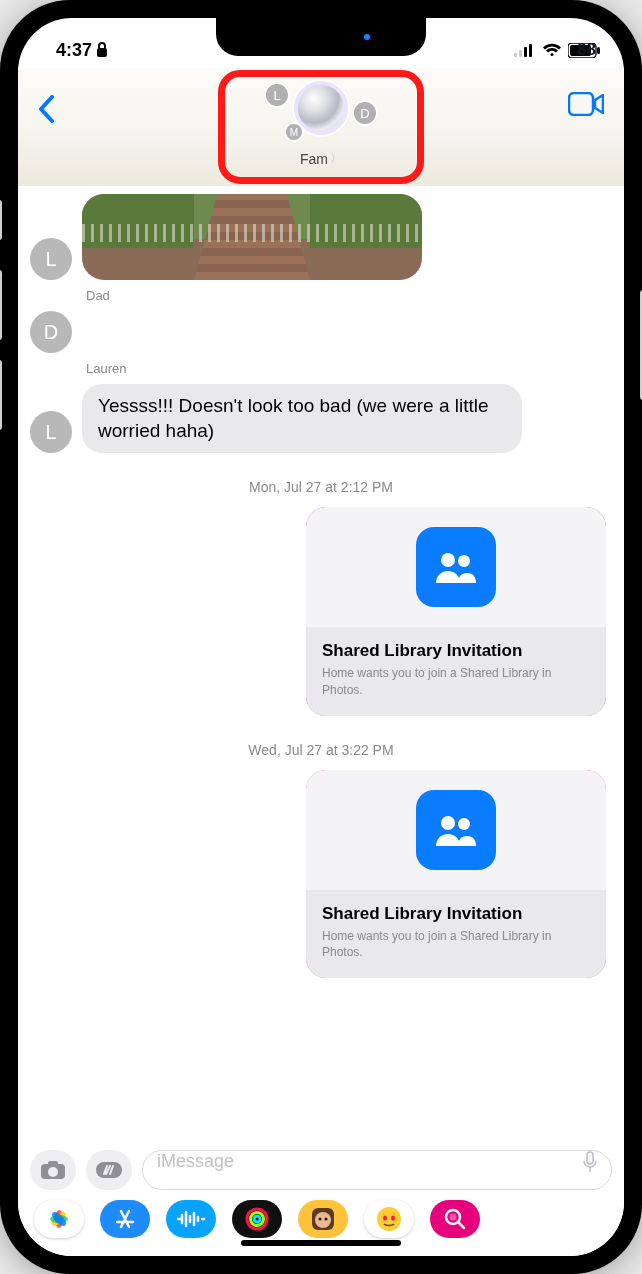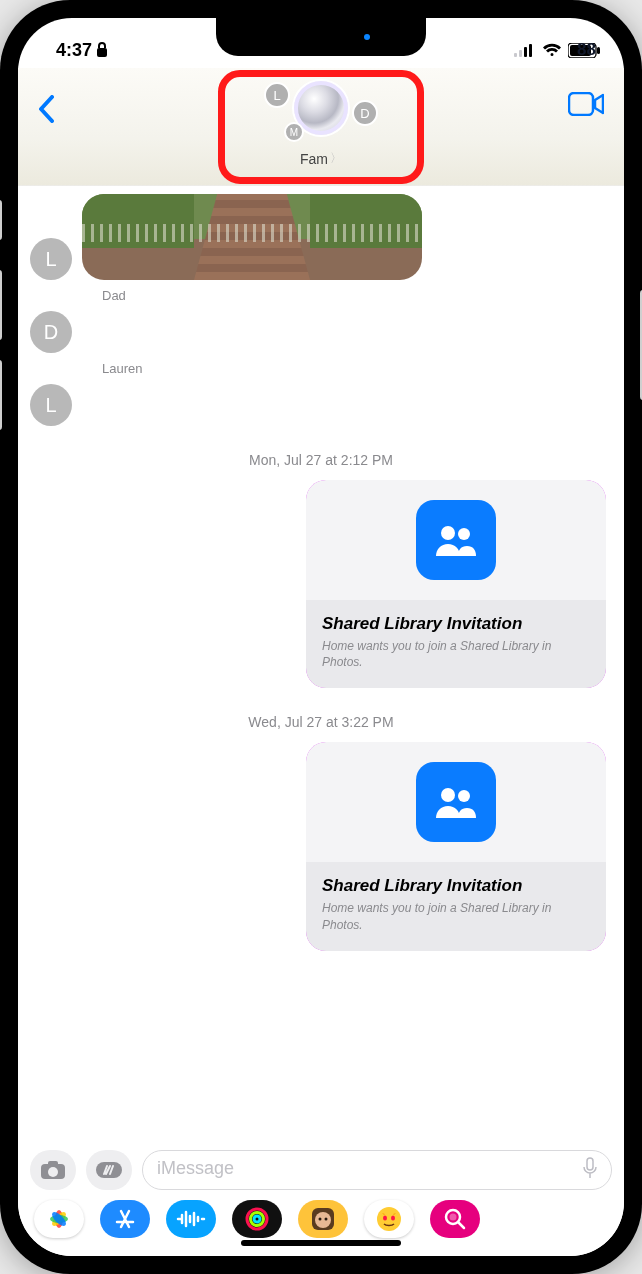--- a/index.html
+++ b/index.html
@@ -148,33 +148,32 @@
   .photo-bubble .grass-l{position:absolute;left:0;top:0;width:112px;height:54px;background:#5a7a3c;}
   .photo-bubble .grass-r{position:absolute;right:0;top:0;width:112px;height:54px;background:#5a7a3c;}
   .photo-bubble .path{position:absolute;left:112px;top:0;width:116px;height:86px;
     background:repeating-linear-gradient(0deg,#9a7159 0 8px,#8a6450 8px 16px);
     clip-path:polygon(20% 0,80% 0,100% 100%,0 100%);
   }
   .photo-bubble .fence{position:absolute;left:0;top:30px;right:0;height:18px;
     background:repeating-linear-gradient(90deg,#dcdccc 0 3px, transparent 3px 9px);
     opacity:.6;
   }
-  .sender-label{ font-size:13px; color:#8a8a8e; margin-left:72px; margin-top:8px; margin-bottom:2px;}
+  .sender-label{ font-size:13px; color:#8a8a8e; margin-left:56px; margin-top:8px; margin-bottom:2px;}
   .bubble-grey{
     background:#e9e9eb; color:#000; border-radius:20px;
     padding:10px 16px; font-size:19px; line-height:1.3; max-width:440px;
   }
   .timestamp{
     text-align:center; color:#8a8a8e; font-size:14px; margin:26px 0 12px 0;
   }
   .card{
     margin-left:auto; margin-right:6px;
     width:300px; border-radius:20px; overflow:hidden;
     background:#d946ef;
-    font-style:italic;
   }
   .card-top{
     background:#f4f4f6; height:120px;
     display:flex;align-items:center;justify-content:center;
   }
   .card-icon{
     width:80px;height:80px;border-radius:18px;background:#0a7cff;
     display:flex;align-items:center;justify-content:center;
   }
   .card-body{ padding:14px 16px 18px 16px; background:#e9e9ec;}
@@ -186,21 +185,21 @@
     border-top:none;
     padding:10px 12px 0 12px;
   }
   .compose-row{ display:flex; align-items:center; gap:10px;}
   .comp-btn{
     width:46px;height:40px;border-radius:20px;background:#eeeef0;
     display:flex;align-items:center;justify-content:center;color:#8a8a8e;
   }
   .input-pill{
     flex:1;height:40px;border:1px solid #d9d9dc;border-radius:20px;
-    display:flex;align-items:flex-end;padding:10px 14px;justify-content:space-between;
+    display:flex;align-items:flex-start;padding:0 14px;justify-content:space-between;
   }
   .input-pill span{ color:#c1c1c6; font-size:18px;}
   .app-strip{
     margin-top:10px; display:flex; gap:16px; padding:0 4px; align-items:center;
   }
   .app-ic{ width:50px;height:38px;border-radius:19px; display:flex;align-items:center;justify-content:center;}
   .app-photos{ background:#fff; box-shadow:0 1px 3px rgba(0,0,0,.2);}
   .app-store{ background:#1e8bff;}
   .app-wave{ background:#07a3ff;}
   .app-fitness{ background:#101010;}
@@ -293,20 +292,21 @@
       </div>
 
       <div class="sender-label">Dad</div>
       <div class="msg-row">
         <div class="avatar-sm">D</div>
       </div>
 
       <div class="sender-label">Lauren</div>
       <div class="msg-row">
         <div class="avatar-sm">L</div>
+        <div class="bubble-grey">Yessss!!! Doesn't look too bad (we were a little worried haha)</div>
       </div>
 
       <div class="timestamp">Mon, Jul 27 at 2:12 PM</div>
       <div class="card">
         <div class="card-top">
           <div class="card-icon">
             <svg width="48" height="36" viewBox="0 0 48 36">
                 <circle cx="16" cy="11" r="7" fill="#fff"></circle>
                 <circle cx="32" cy="12" r="6" fill="#fff"></circle>
                 <path d="M4 34c0-7 5-12 12-12s12 5 12 12" fill="#fff"></path>

